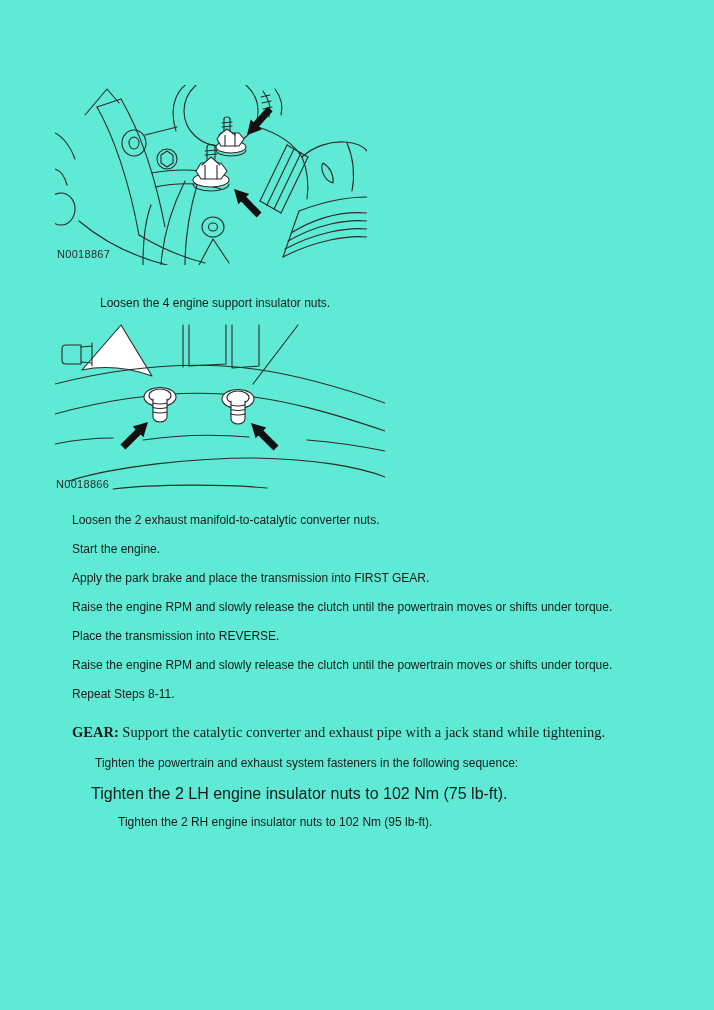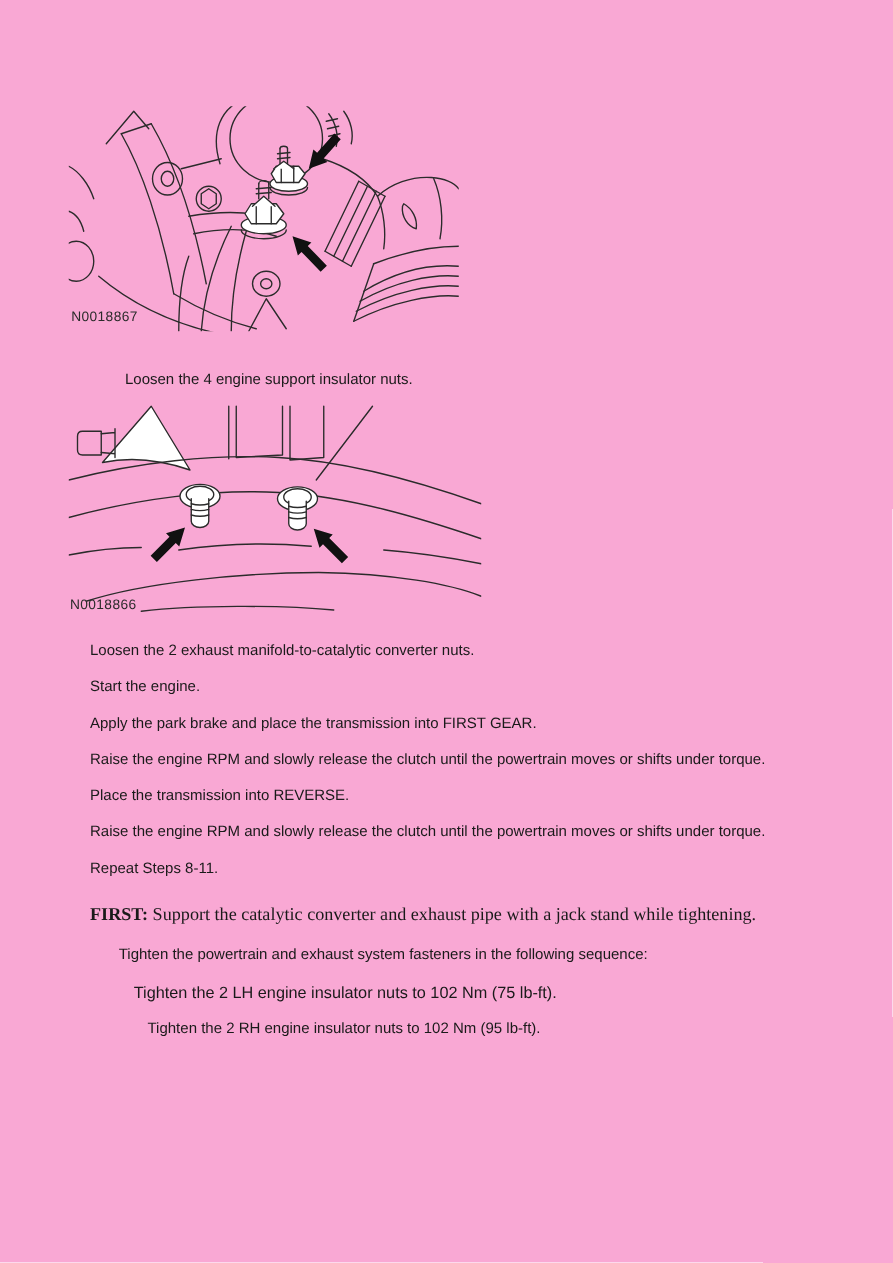--- a/index.html
+++ b/index.html
@@ -1,32 +1,32 @@
 <!DOCTYPE html>
 <html><head>
 <meta charset="utf-8">
 <style>
   html,body{margin:0;padding:0;background:#ffffff;}
   .page{
-    position:relative;width:714px;height:1010px;background:#f9a8d4;
+    position:relative;width:714px;height:1010px;background:#5eead4;
     font-family:"Liberation Sans",sans-serif;color:#1a1a1a;overflow:hidden;
   }
   .figure{position:absolute;}
   #fig1{left:55px;top:85px;width:312px;height:180px;}
   #fig2{left:55px;top:323px;width:330px;height:172px;}
   .fig-label{position:absolute;font-size:11px;letter-spacing:.3px;color:#2b2b2b;}
   #fig1 .fig-label{left:2px;top:163px;}
   #fig2 .fig-label{left:1px;top:155px;}
   .caption{position:absolute;left:72px;top:285px;font-size:12px;line-height:13px;margin-left:28px;}
   .steps{position:absolute;left:72px;top:514px;width:615px;}
   .step{margin:0 0 16px;font-size:12px;line-height:13px;}
   .note{margin:22px 0 0;font-family:"Liberation Serif",serif;font-size:14.5px;line-height:18px;}
   .note .prefix{font-weight:bold;}
   .sub-intro{margin:16px 0 0 23px;font-size:12px;line-height:13px;}
-  .sub-item1{margin:17px 0 0 35px;font-size:13px;line-height:13px;}
+  .sub-item1{margin:17px 0 0 19px;font-size:16px;line-height:13px;}
   .sub-item2{margin:16px 0 0 46px;font-size:12px;line-height:13px;}
   svg{display:block;}
 </style>
 </head>
 <body>
 
 <div class="page">
 
   <div class="figure" id="fig1">
     <svg viewBox="0 0 312 180" width="312" height="180">
@@ -135,19 +135,19 @@
   </div>
 
   <div class="steps">
     <p class="step">Loosen the 2 exhaust manifold-to-catalytic converter nuts.</p>
     <p class="step">Start the engine.</p>
     <p class="step">Apply the park brake and place the transmission into FIRST GEAR.</p>
     <p class="step">Raise the engine RPM and slowly release the clutch until the powertrain moves or shifts under torque.</p>
     <p class="step">Place the transmission into REVERSE.</p>
     <p class="step">Raise the engine RPM and slowly release the clutch until the powertrain moves or shifts under torque.</p>
     <p class="step">Repeat Steps 8-11.</p>
-    <p class="note"><span class="prefix">FIRST:</span> <span>Support the catalytic converter and exhaust pipe with a jack stand while tightening.</span></p>
+    <p class="note"><span class="prefix">GEAR:</span> <span>Support the catalytic converter and exhaust pipe with a jack stand while tightening.</span></p>
     <p class="sub-intro">Tighten the powertrain and exhaust system fasteners in the following sequence:</p>
     <p class="sub-item1">Tighten the 2 LH engine insulator nuts to 102 Nm (75 lb-ft).</p>
     <p class="sub-item2">Tighten the 2 RH engine insulator nuts to 102 Nm (95 lb-ft).</p>
   </div>
 
 </div>
 
 </body></html>

